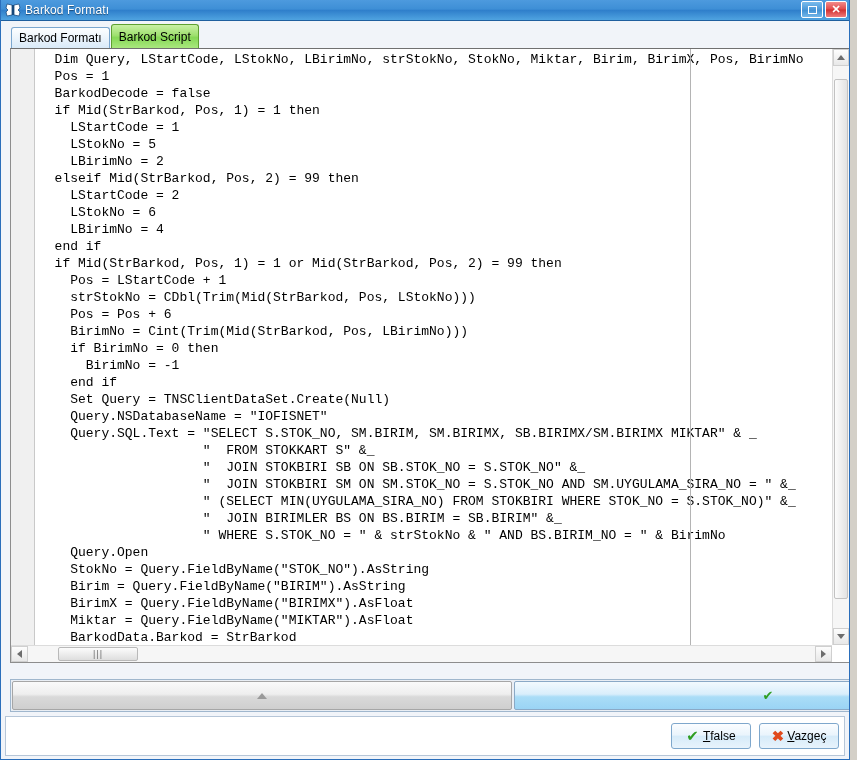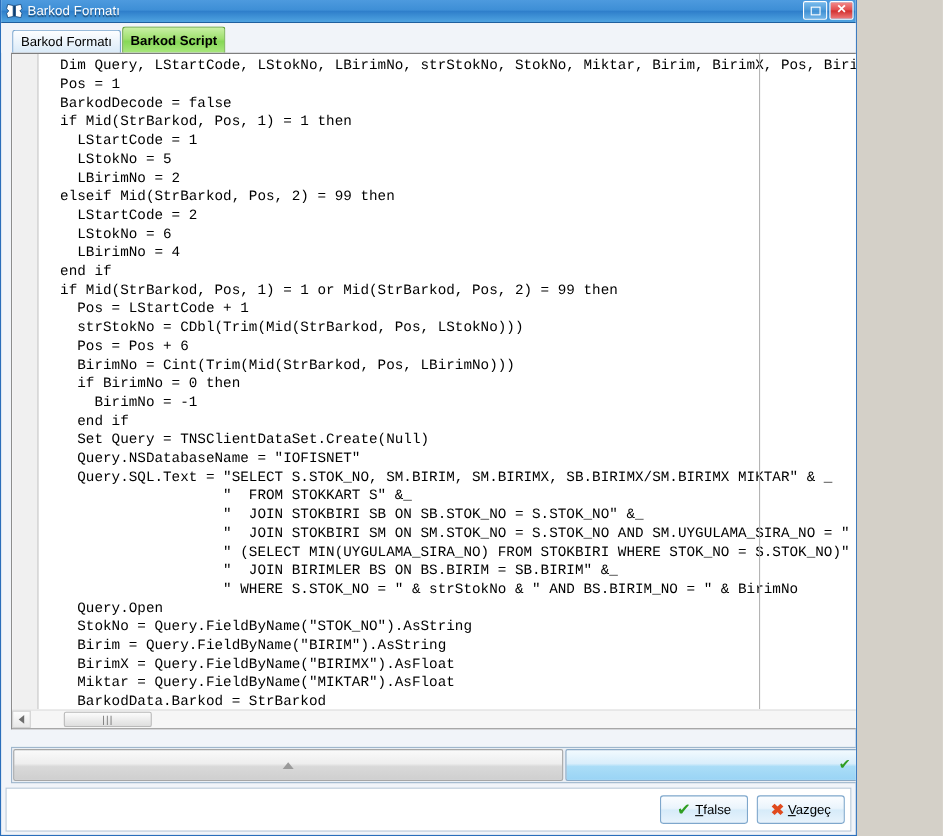--- a/index.html
+++ b/index.html
@@ -10,21 +10,21 @@
   }
   body {
     font-family: "Liberation Sans", sans-serif;
     font-size: 12px;
     -webkit-font-smoothing: none;
   }
 
   
   .window {
     position: relative;
-    width: 779px;
+    width: 850px;
     height: 760px;
     box-sizing: border-box;
     background: #f1f4f9;
     border: 1px solid #2a6ebb;
     border-top: none;
     overflow: hidden;
   }
 
   
   .titlebar {
@@ -119,21 +119,21 @@
     white-space: nowrap;
   }
   .tab.inactive {
     background: linear-gradient(to bottom, #fdfeff 0%, #eaf3fb 55%, #d9eaf8 100%);
     border-color: #7ba7cf;
   }
   .tab.active {
     height: 24px;
     background: linear-gradient(to bottom, #c9f0a5 0%, #9fe06f 45%, #86d856 55%, #a9e77e 100%);
     border-color: #5ea031;
-    font-weight: bold;
+    font-weight: normal;
   }
 
   
   .editor-pane {
     position: absolute;
     left: 9px;
     top: 48px;
     width: 840px;
     height: 615px;
     box-sizing: border-box;

